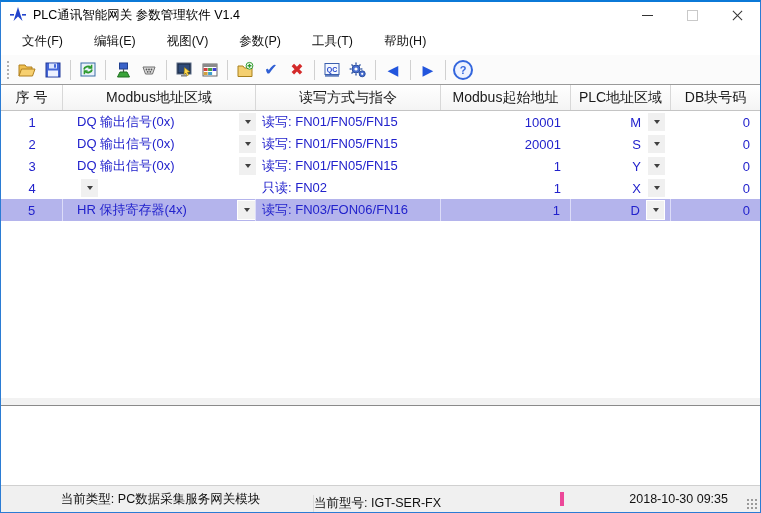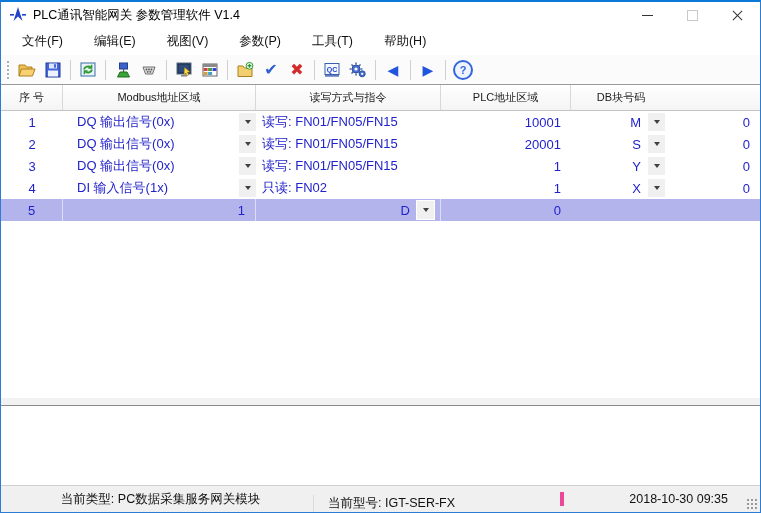--- a/index.html
+++ b/index.html
@@ -33,21 +33,21 @@
   .glyph{font-size:15px;line-height:1;font-family:"DejaVu Sans",sans-serif;}
   .glyph.check{color:#2f5fd4;font-weight:bold;font-size:16px;}
   .glyph.cross{color:#d42a2a;font-weight:bold;font-size:16px;}
   .glyph.arrow{color:#2255dd;font-size:14px;}
   .help-circle{width:16px;height:16px;border-radius:50%;border:2px solid #3366dd;color:#3366dd;
     font-size:11px;font-weight:bold;display:flex;align-items:center;justify-content:center;background:#eef3ff;}
   
   .grid-area{flex:1;display:flex;flex-direction:column;background:#fff;overflow:hidden;}
   .thead{display:grid;grid-template-columns:62px 193px 185px 130px 100px 1fr;height:25px;flex:0 0 auto;
     background:linear-gradient(#ffffff,#f4f4f4);border-bottom:1px solid #c4c4c4;}
-  .th{display:flex;align-items:center;justify-content:center;font-size:11px;color:#1a1a1a;
+  .th{display:flex;align-items:center;justify-content:center;font-size:14px;color:#1a1a1a;
     border-right:1px solid #d8d8d8;white-space:nowrap;overflow:hidden;}
   .th:last-child{border-right:none;}
   .trow{display:grid;grid-template-columns:62px 193px 185px 130px 100px 1fr;height:22px;flex:0 0 auto;
     font-size:13px;color:#2222cc;background:#fff;}
   .trow.selected{background:#b4b4ec;}
   .trow.selected .c{border-right:1px solid #dcdcf8;}
   .trow.selected .c:last-child{border-right:none;}
   .c{display:flex;align-items:center;overflow:hidden;white-space:nowrap;}
   .c-no{justify-content:center;}
   .c-area{justify-content:space-between;padding-left:14px;gap:39px;}
@@ -60,21 +60,21 @@
   .dd-tri{width:0;height:0;border-left:3.5px solid transparent;border-right:3.5px solid transparent;border-top:4px solid #404040;}
   .c-plc .dd{margin-left:7px;}
   .table-fill{flex:1;background:#fff;}
   
   .splitter{height:7px;background:#f2f2f2;border-bottom:1px solid #8a8a8a;flex:0 0 auto;}
   .log-panel{height:79px;background:#fff;flex:0 0 auto;}
   
   .statusbar{height:26px;background:#f0f0f0;border-top:1px solid #d0d0d0;display:flex;align-items:center;
     font-size:12.5px;color:#111;flex:0 0 auto;position:relative;}
   .sb-sec1{width:312px;padding-left:7px;box-sizing:border-box;text-align:center;}
-  .sb-sec2{flex:1;border-left:1px solid #dadada;padding-left:14px;margin-top:8px;}
+  .sb-sec2{flex:1;border-left:1px solid #dadada;margin-top:8px;}
   .sb-sec3{width:200px;text-align:right;padding-right:32px;box-sizing:border-box;border-left:4px solid #ec4899;}
   .sb-grip{position:absolute;right:2px;bottom:2px;width:12px;height:12px;
     background-image:radial-gradient(#9a9a9a 1px,transparent 1.2px);background-size:4px 4px;background-position:bottom right;}
 </style>
 </head>
 <body>
 
 <div class="window">
 
   <div class="titlebar">
@@ -238,20 +238,21 @@
     <div class="tool-btn">
       <span class="help-circle">?</span>
     </div>
   </div>
 
   <div class="grid-area">
     <div class="thead">
       <div class="th">序 号</div>
       <div class="th">Modbus地址区域</div>
       <div class="th">读写方式与指令</div>
+      <div class="th">Modbus起始地址</div>
       <div class="th">PLC地址区域</div>
       <div class="th">DB块号码</div>
     </div>
 
     <div class="trow">
       <div class="c c-no">1</div>
       <div class="c c-area">
         <span>DQ 输出信号(0x)</span>
         <span class="dd">
             <span class="dd-tri"></span>
@@ -302,38 +303,44 @@
         <span class="dd">
             <span class="dd-tri"></span>
           </span>
       </div>
       <div class="c c-db">0</div>
     </div>
 
     <div class="trow">
       <div class="c c-no">4</div>
       <div class="c c-area">
-        <span>DI 输入信号(1x)</span>
         <span class="dd">
             <span class="dd-tri"></span>
           </span>
       </div>
       <div class="c c-cmd">只读: FN02</div>
       <div class="c c-start">1</div>
       <div class="c c-plc">
         <span>X</span>
         <span class="dd">
             <span class="dd-tri"></span>
           </span>
       </div>
       <div class="c c-db">0</div>
     </div>
 
     <div class="trow selected">
       <div class="c c-no">5</div>
+      <div class="c c-area">
+        <span>HR 保持寄存器(4x)</span>
+        <span class="dd">
+            <span class="dd-tri"></span>
+          </span>
+      </div>
+      <div class="c c-cmd">读写: FN03/FON06/FN16</div>
       <div class="c c-start">1</div>
       <div class="c c-plc">
         <span>D</span>
         <span class="dd">
             <span class="dd-tri"></span>
           </span>
       </div>
       <div class="c c-db">0</div>
     </div>
 

